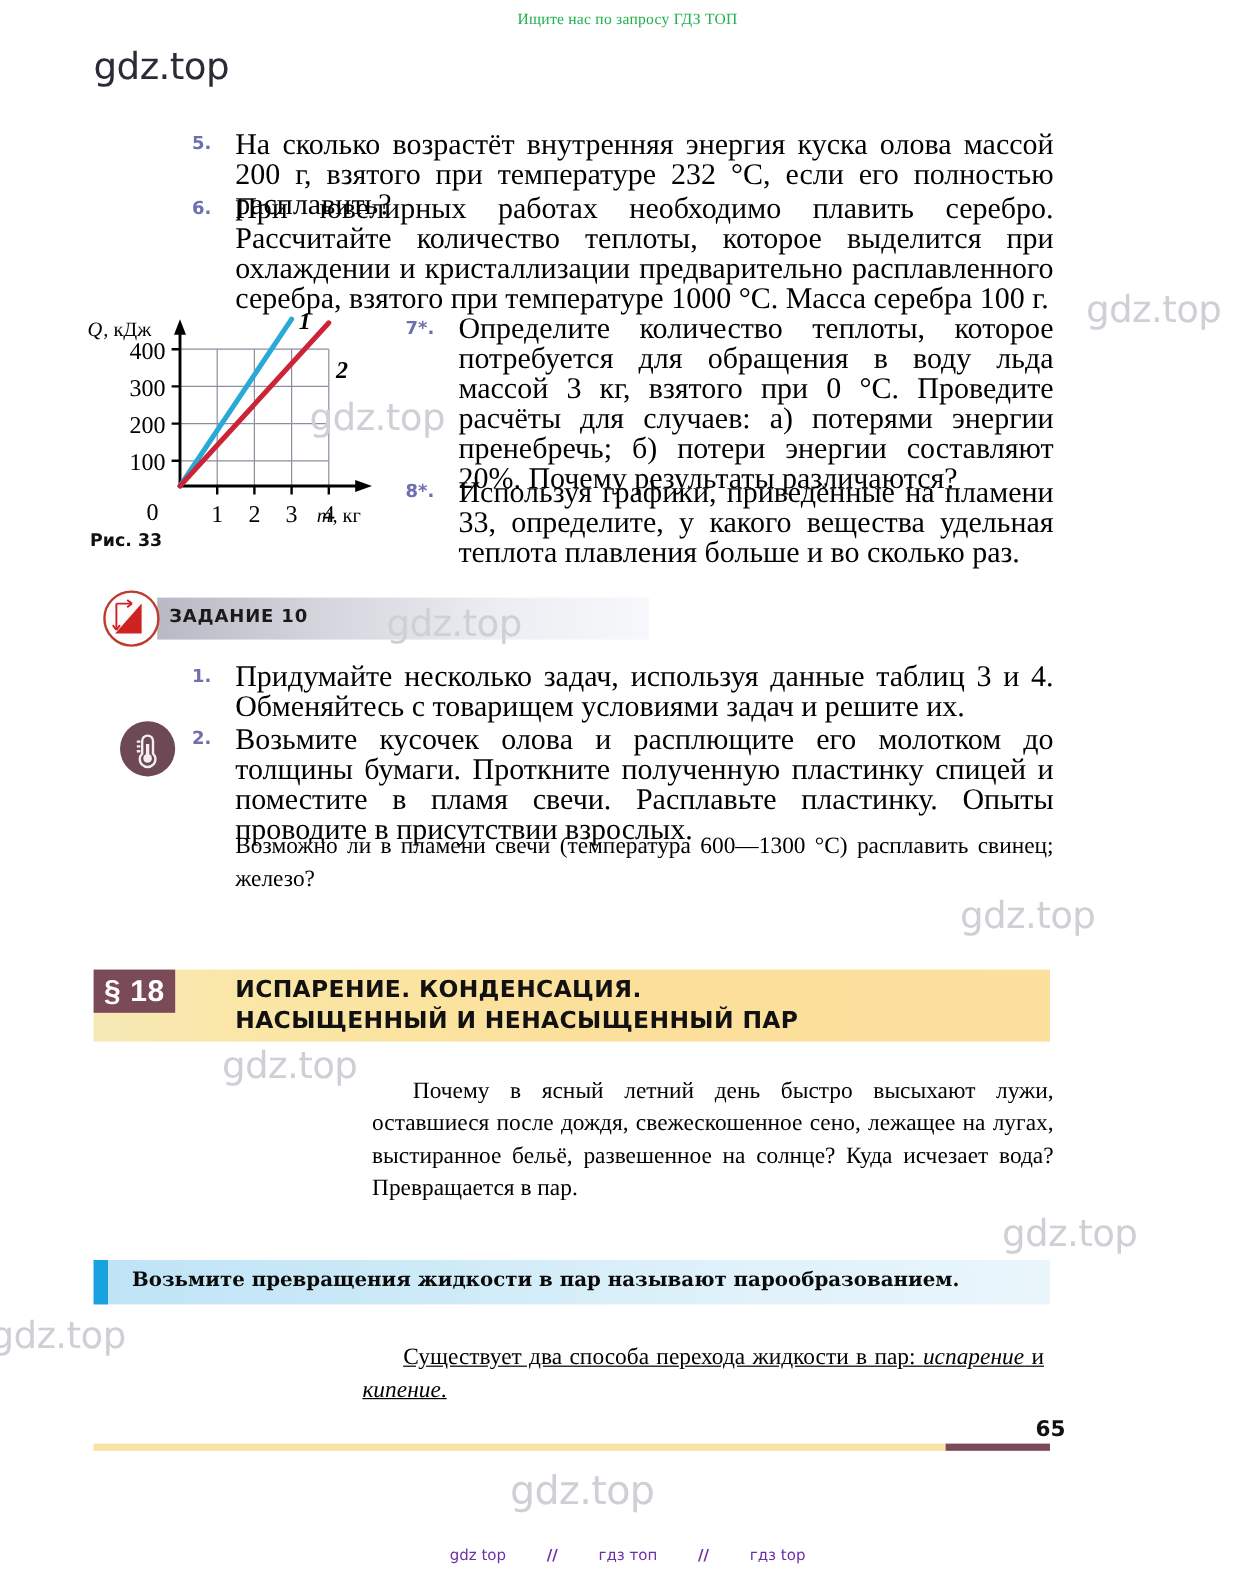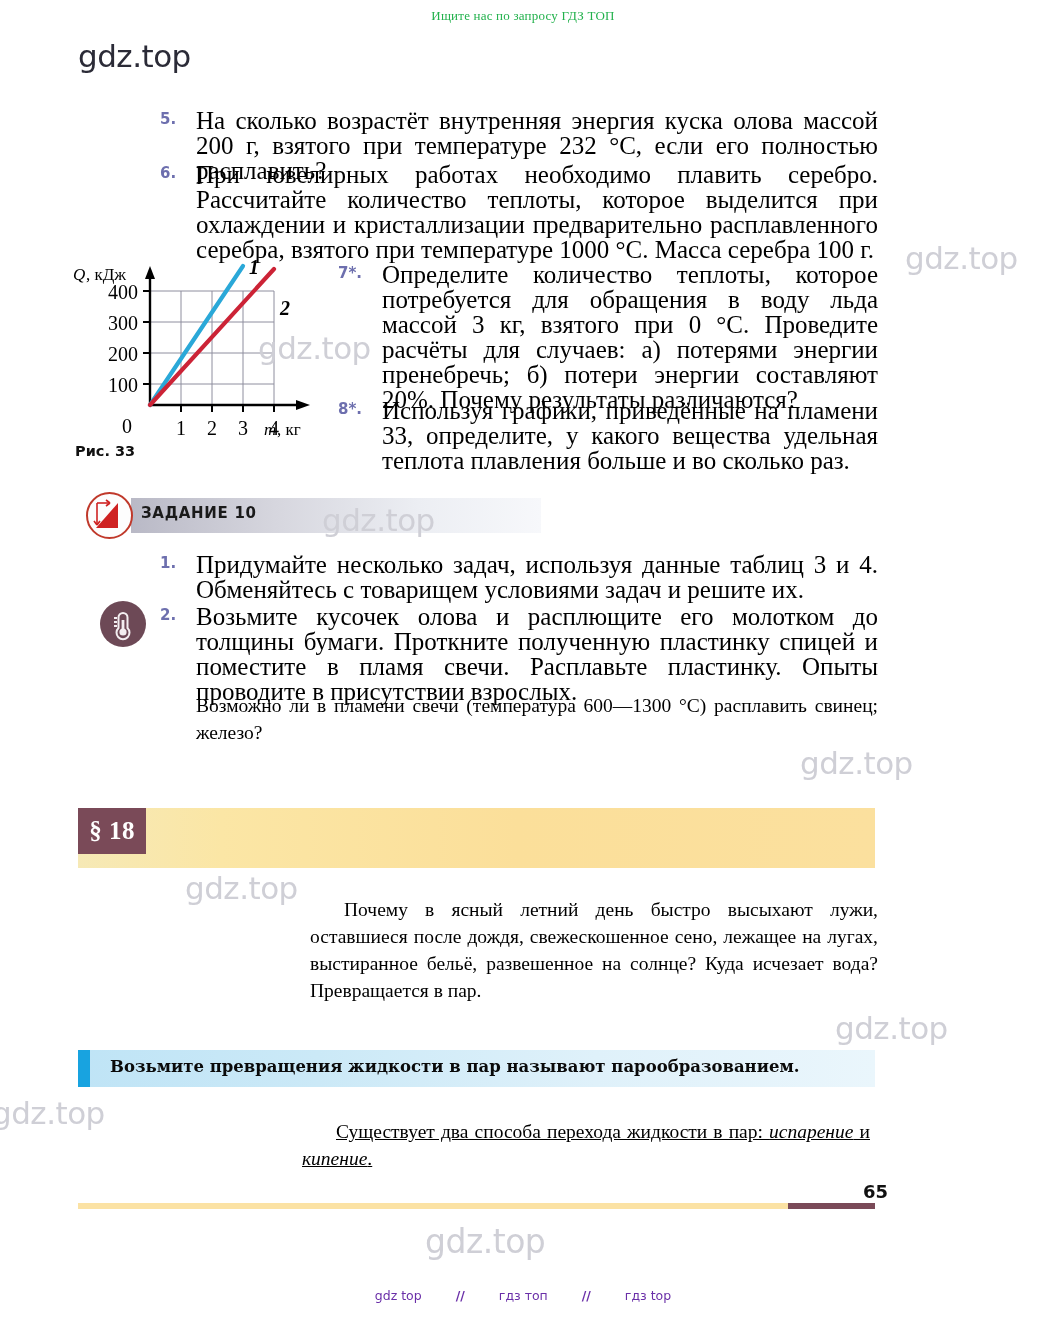--- a/index.html
+++ b/index.html
@@ -144,24 +144,24 @@
     top: 808px;
     width: 797px;
     height: 60px;
     background: linear-gradient(90deg, #f6e9b6 0%, #fbe6a5 18%, #fbdf9a 55%, #fbe09e 100%);
   }
   .sec-num {
     position: absolute;
     left: 78px;
     top: 808px;
     width: 68px;
-    height: 46px;
+    height: 36px;
     background: #7a4a58;
     color: #fff;
-    font-family: Liberation Serif, serif;
+    font-family: Liberation Sans, sans-serif;
     font-weight: bold;
     font-size: 25px;
     display: flex;
     align-items: center;
     justify-content: center;
     letter-spacing: 0.5px;
   }
   .sec-title {
     position: absolute;
     left: 196px;
@@ -390,20 +390,22 @@
 <div class="ex" style="left:160px; top:604px; width:718px;">
   <div class="num">2.</div>
   <div class="body">Возьмите кусочек олова и расплющите его молотком до толщины бумаги. Проткните полученную пластинку спицей и поместите в пламя свечи. Расплавьте пластинку. Опыты проводите в присутствии взрослых.</div>
 </div>
 
 <div class="para" style="left:196px; top:692px; width:682px;">Возможно ли в пламени свечи (температура 600—1300 °С) расплавить свинец; железо?</div>
 
 <div class="sec-band"></div>
 <div class="sec-num">§ 18</div>
 <div class="sec-title">
+  <div>ИСПАРЕНИЕ. КОНДЕНСАЦИЯ.</div>
+  <div>НАСЫЩЕННЫЙ И НЕНАСЫЩЕННЫЙ ПАР</div>
 </div>
 
 <div class="para" style="left:310px; top:896px; width:568px; text-indent:34px;">Почему в ясный летний день быстро высыхают лужи, оставшиеся после дождя, свежескошенное сено, лежащее на лугах, выстиранное бельё, развешенное на солнце? Куда исчезает вода? Превращается в пар.</div>
 
 <div class="def-box"></div>
 <div class="def-bar"></div>
 <div class="def-text">Возьмите превращения жидкости в пар называют парообразованием.</div>
 
 <div class="para" style="left:302px; top:1118px; width:568px; text-indent:34px;text-decoration:underline;">
   <span>Существует два способа перехода жидкости в пар: </span><span class="it">испарение</span><span> и </span><span class="it">кипение</span><span>.</span>

